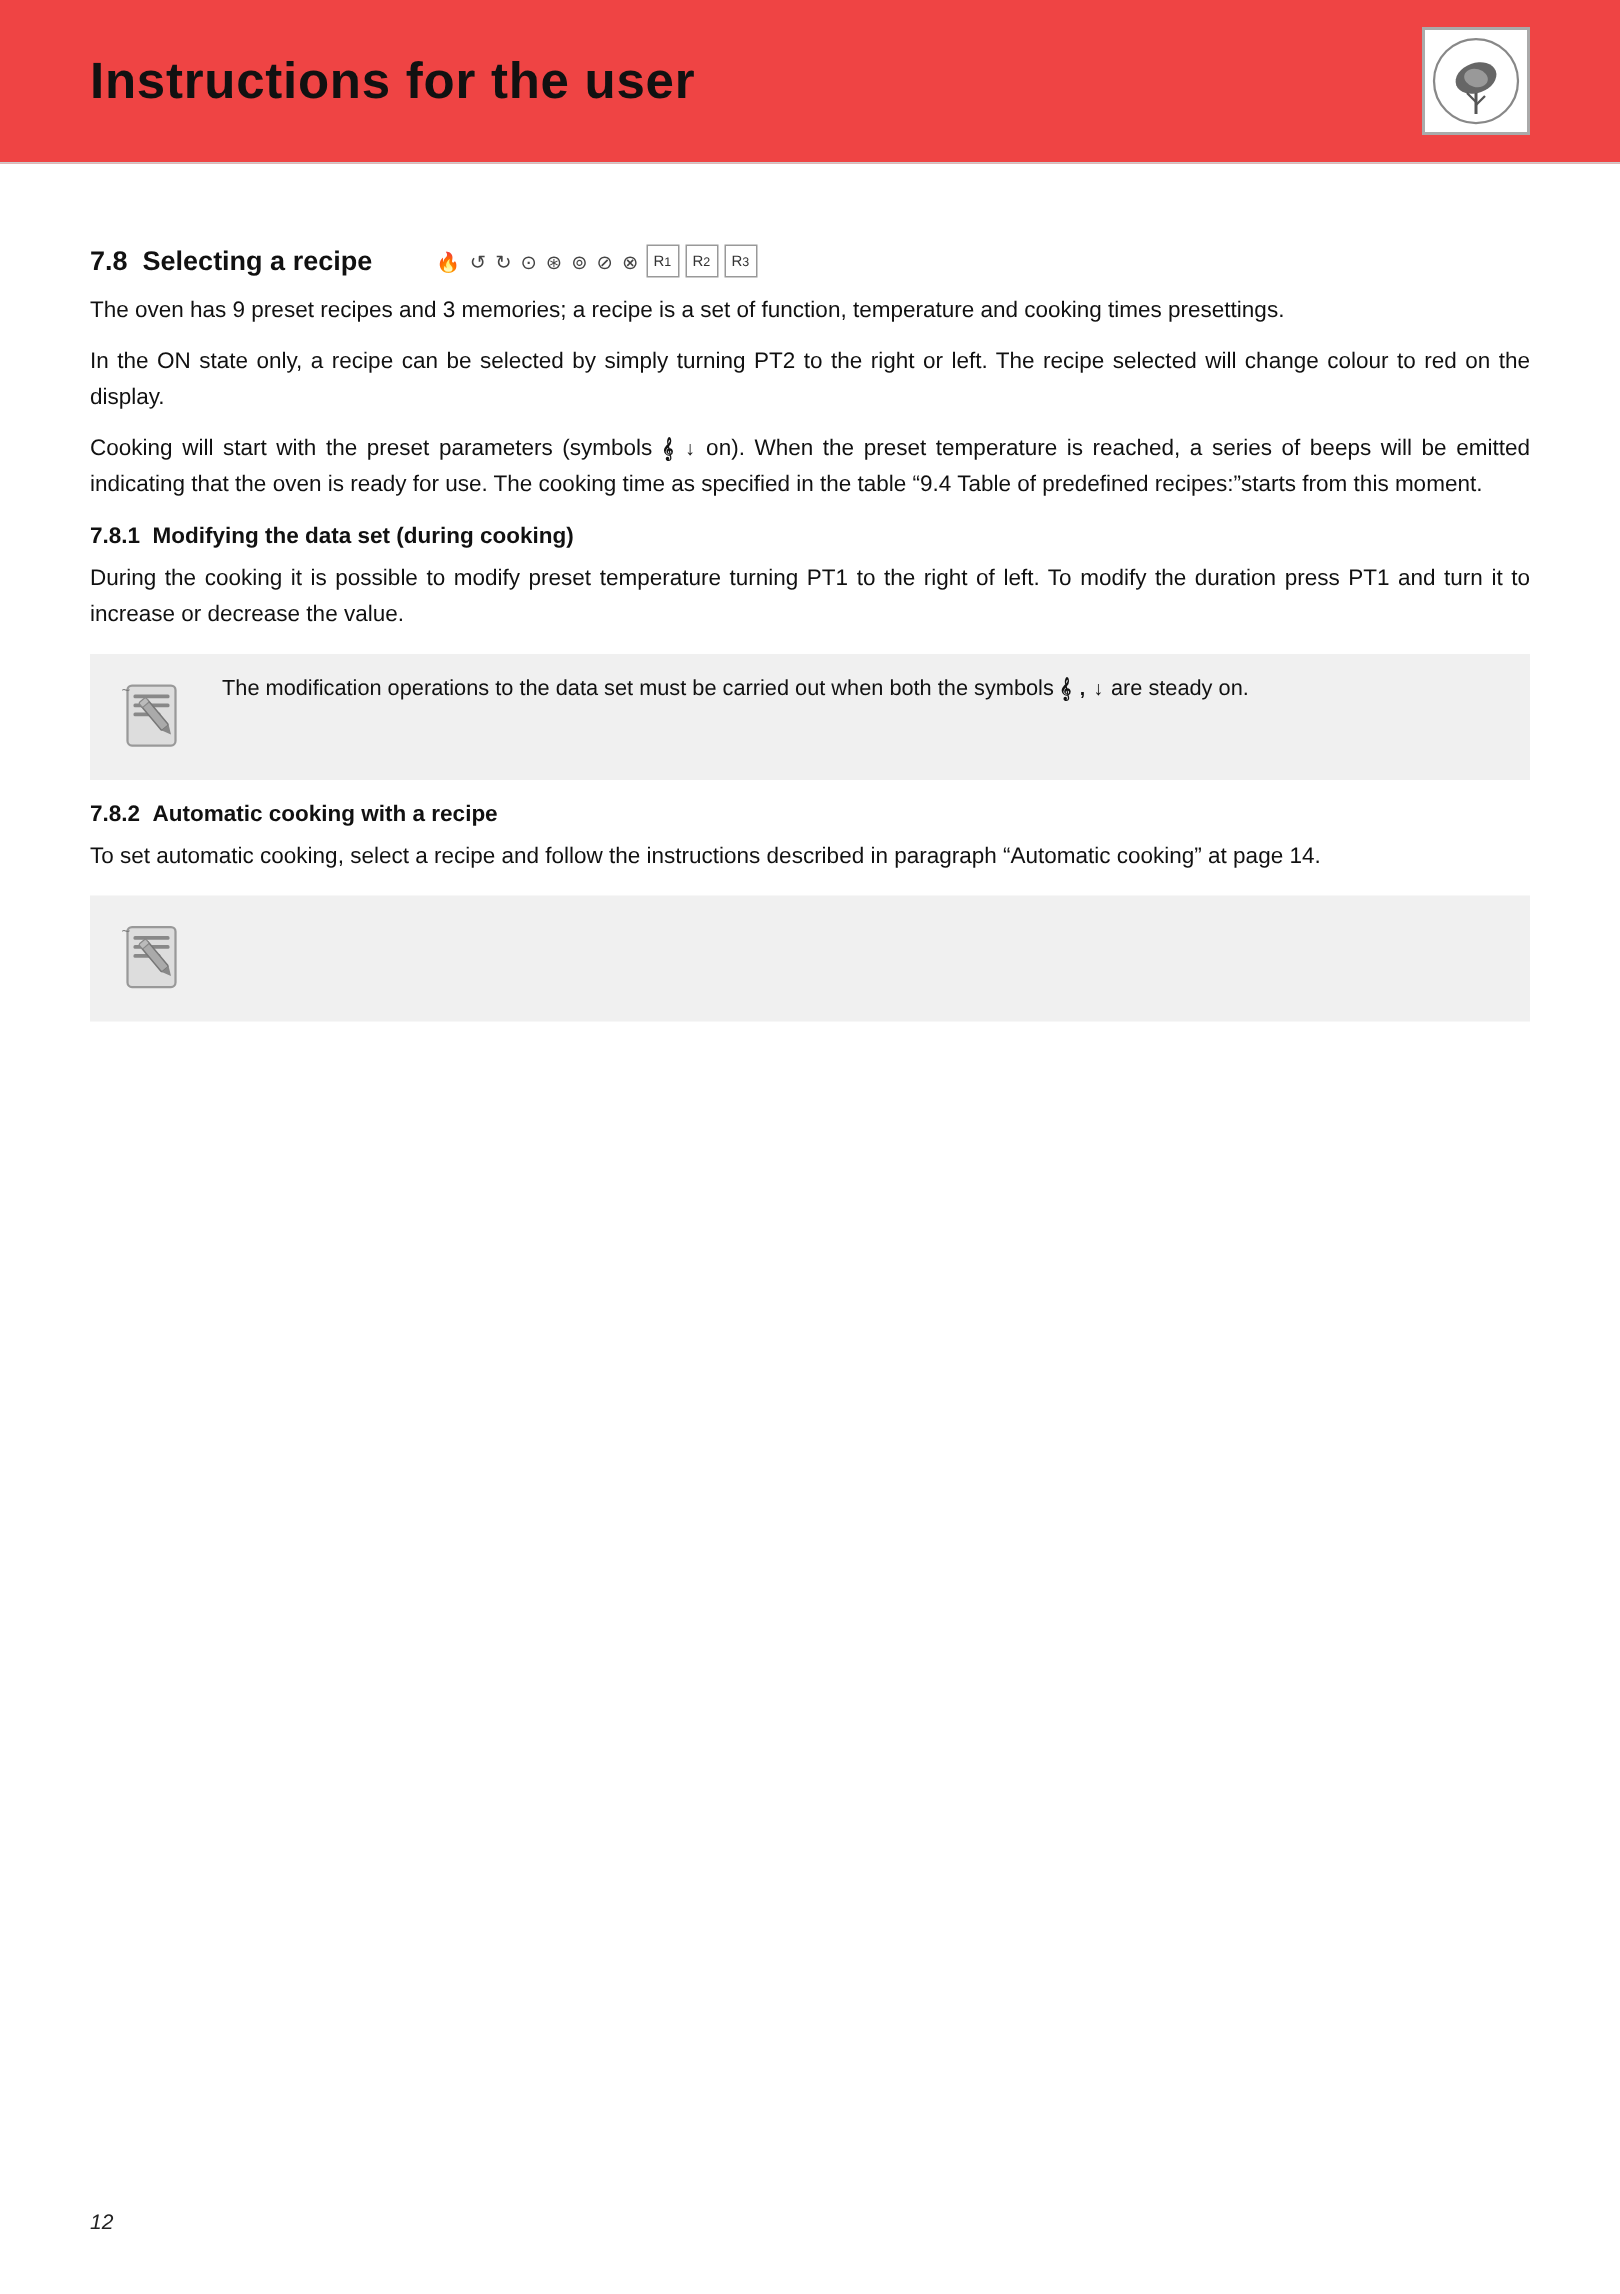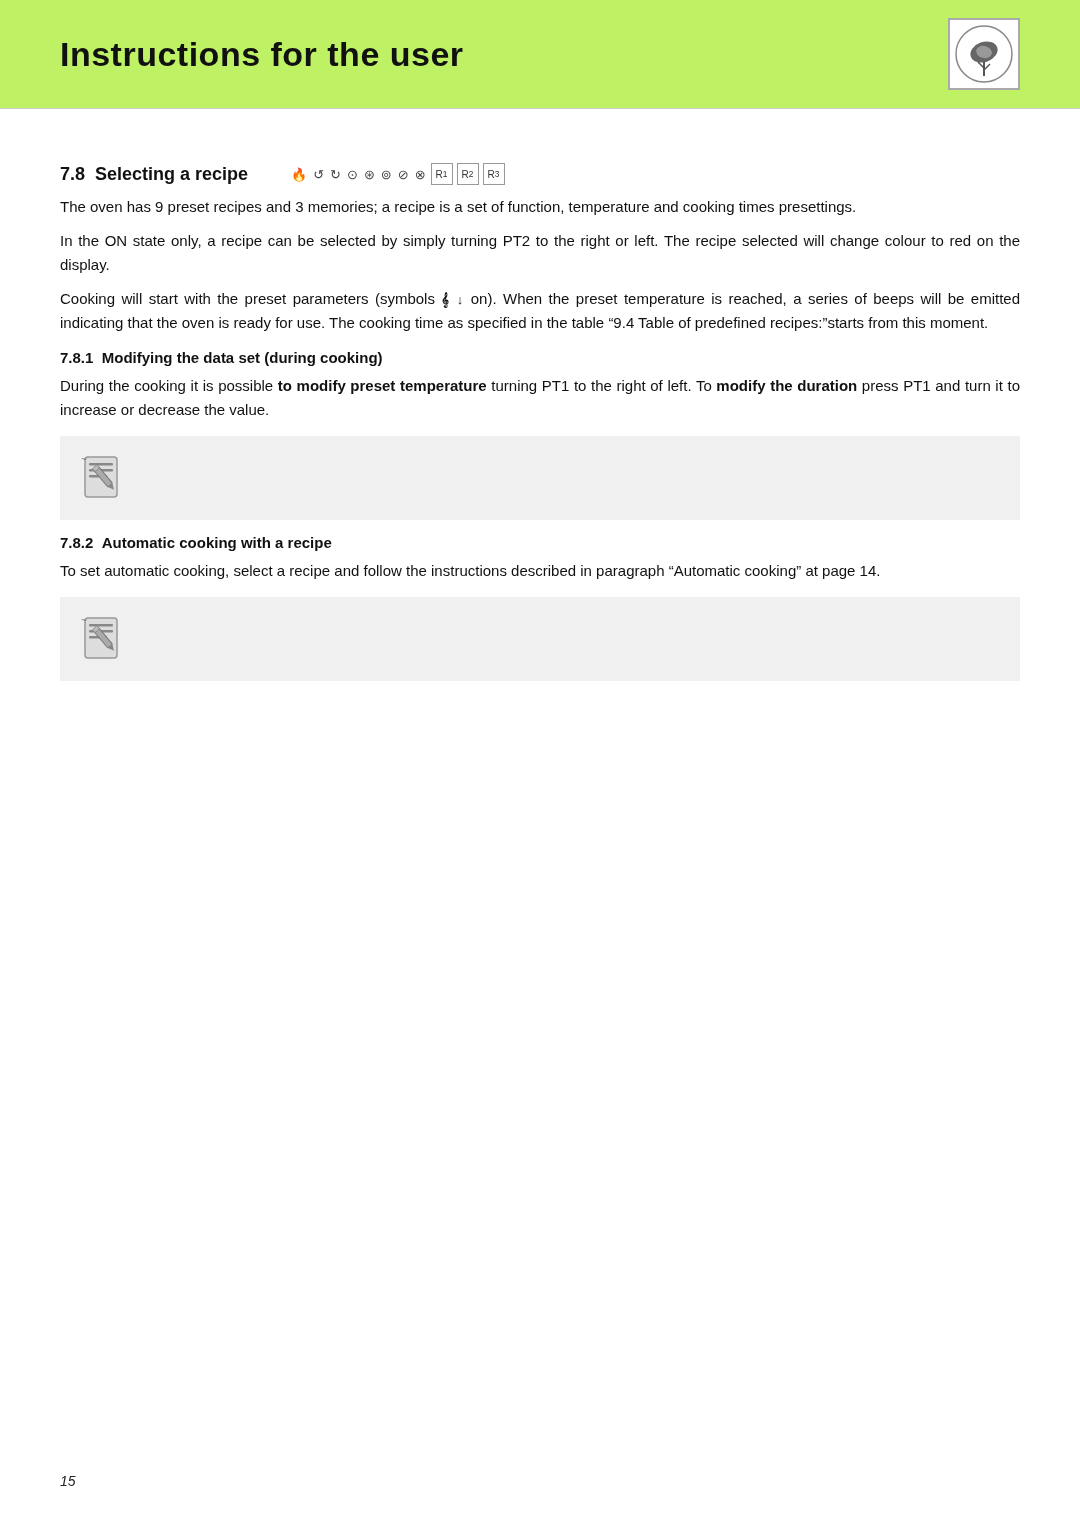--- a/index.html
+++ b/index.html
@@ -15,21 +15,21 @@
     .page {
       width: 1080px;
       min-height: 1529px;
       background: #fff;
       padding: 0;
       position: relative;
     }
 
     
     .header {
-      background: #bef264;
+      background: #ef4444;
       border-bottom: 1px solid #ccc;
       display: flex;
       align-items: center;
       justify-content: space-between;
       padding: 18px 60px 18px 60px;
       min-height: 100px;
     }
 
     .header-title {
       font-size: 34px;
@@ -131,21 +131,21 @@
     }
 
     .note-text {
       font-size: 14.5px;
       line-height: 1.6;
       text-align: justify;
       flex: 1;
     }
 
     
-    .bold { font-weight: bold; }
+    .bold { font-weight: normal; }
 
     
     .page-number {
       position: absolute;
       bottom: 40px;
       left: 60px;
       font-size: 14px;
       color: #222;
       font-style: italic;
     }
@@ -224,20 +224,23 @@
 
           <g transform="translate(28, 28) rotate(-40)">
             <rect x="-3" y="-14" width="6" height="22" rx="1" fill="#aaa" stroke="#777" stroke-width="1"></rect>
             <polygon points="-3,8 3,8 0,14" fill="#888"></polygon>
             <rect x="-3" y="-16" width="6" height="4" rx="1" fill="#bbb" stroke="#888" stroke-width="0.8"></rect>
           </g>
 
           <text x="4" y="12" font-size="10" fill="#777">~</text>
         </svg>
       </div>
+      <div class="note-text">
+        <span>The modification operations to the data set must be carried out when both the symbols </span><span class="sym bold">𝄞  ,  ↓</span><span>  are steady on.</span>
+      </div>
     </div>
 
     <div class="sub-heading">
       <span>7.8.2</span>&nbsp;&nbsp;<span>Automatic cooking with a recipe</span>
     </div>
 
     <p class="body-text">To set automatic cooking, select a recipe and follow the instructions described in paragraph “Automatic cooking” at page 14.</p>
 
     <div class="note-box">
       <div class="note-icon">
@@ -251,15 +254,15 @@
             <polygon points="-3,8 3,8 0,14" fill="#888"></polygon>
             <rect x="-3" y="-16" width="6" height="4" rx="1" fill="#bbb" stroke="#888" stroke-width="0.8"></rect>
           </g>
           <text x="4" y="12" font-size="10" fill="#777">~</text>
         </svg>
       </div>
     </div>
 
   </div>
 
-  <div class="page-number">15</div>
+  <div class="page-number">12</div>
 
 </div>
 
 </body></html>

